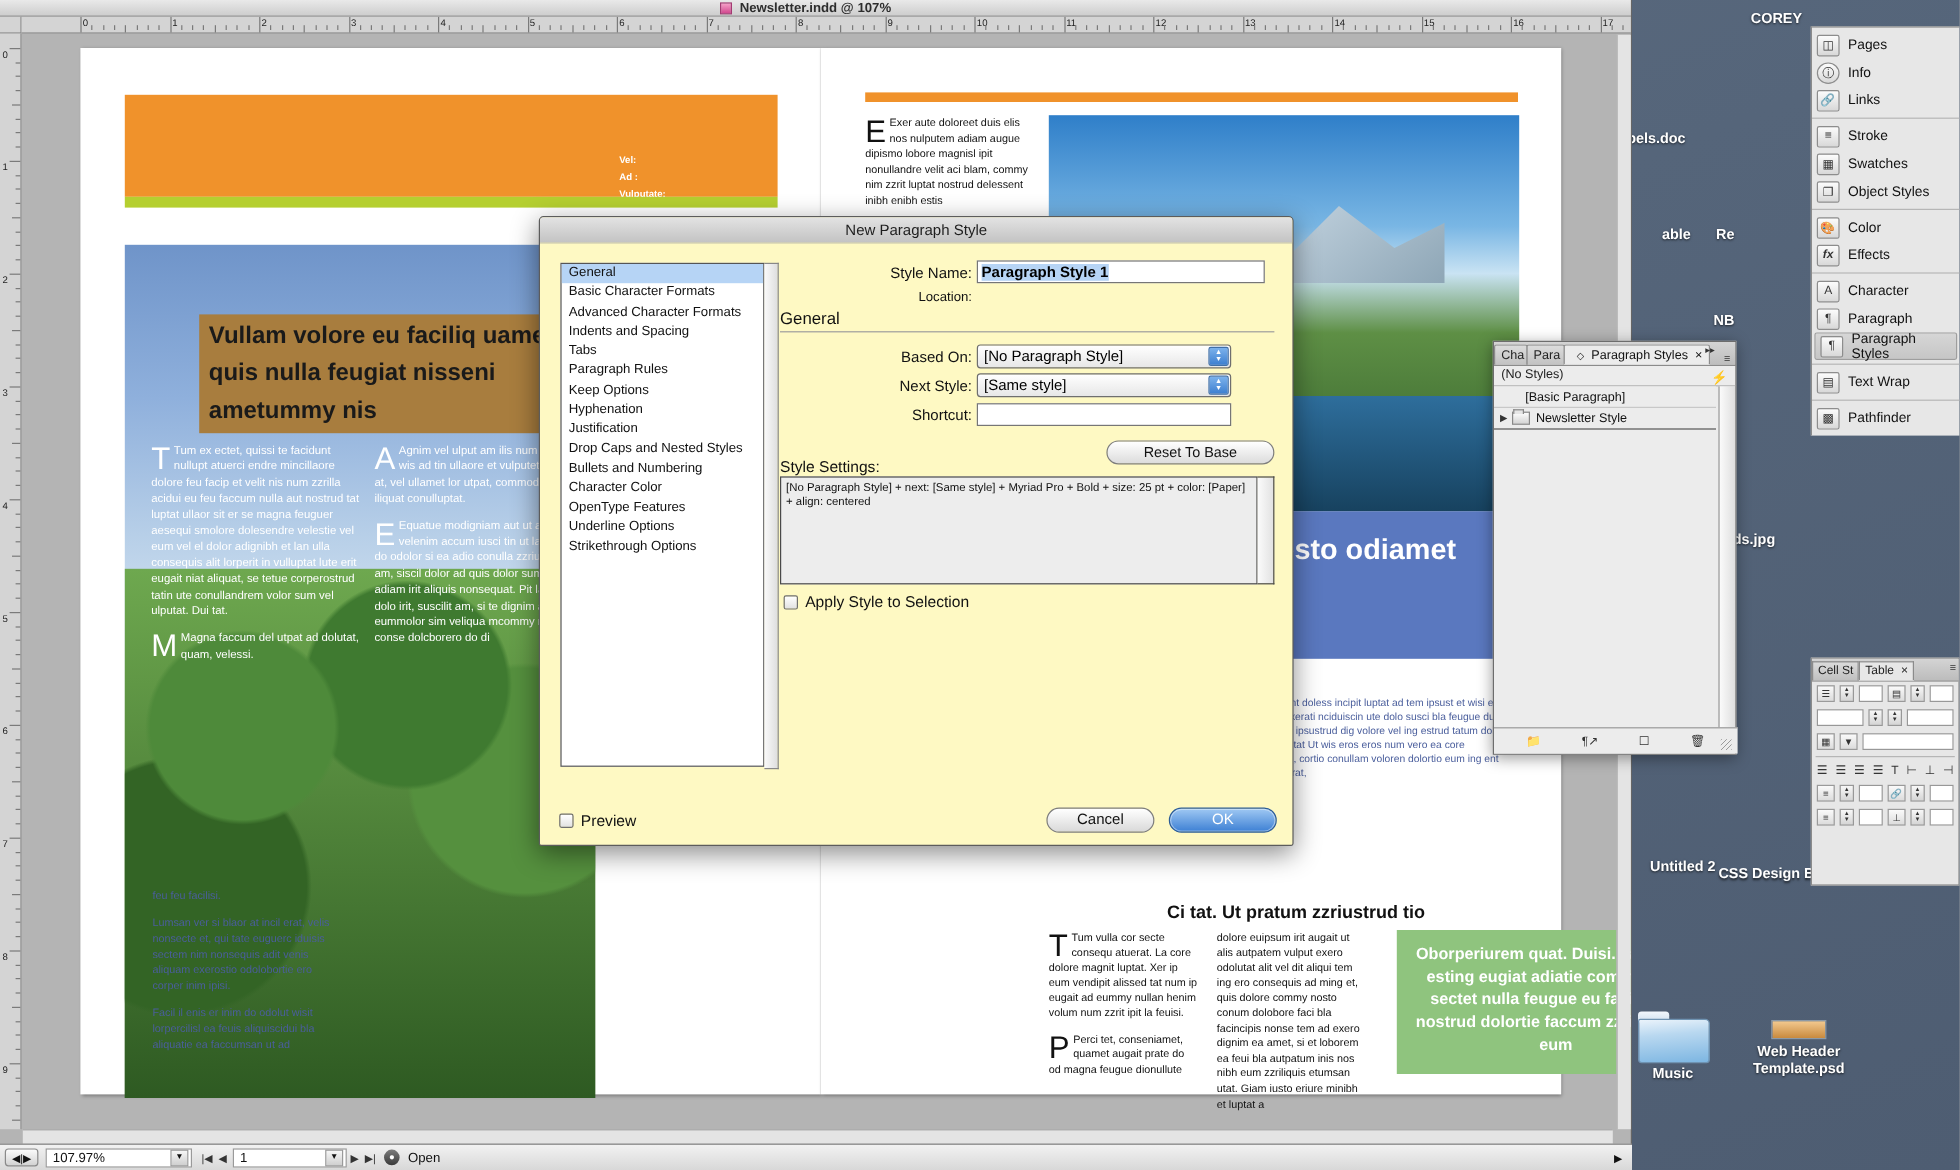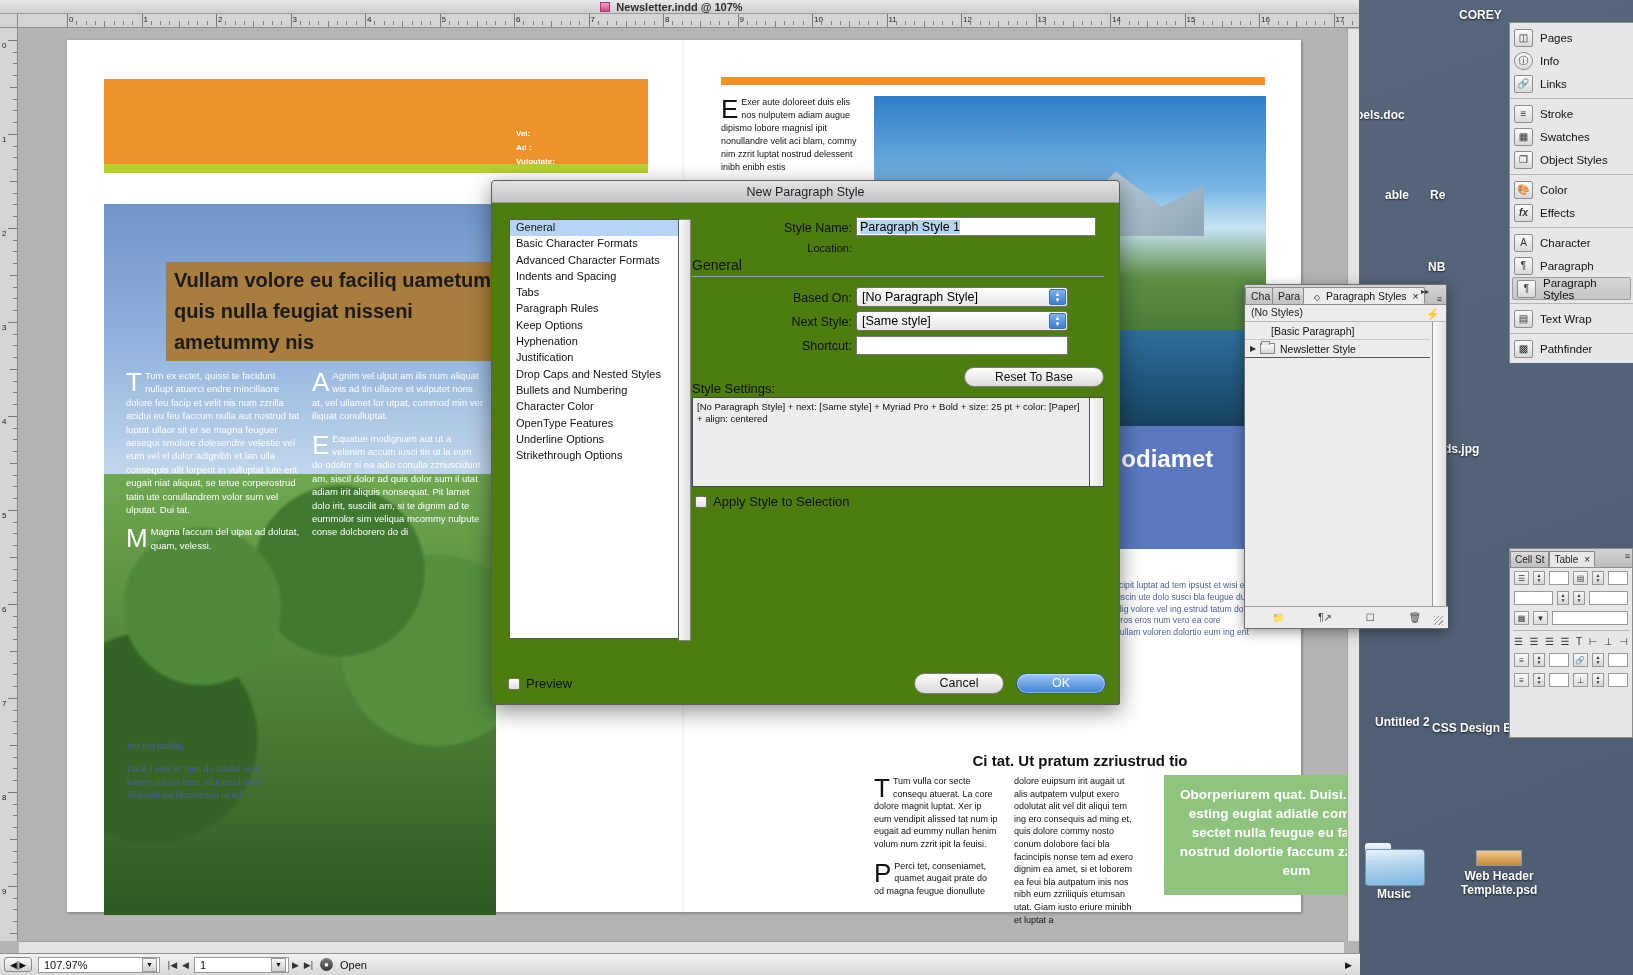--- a/index.html
+++ b/index.html
@@ -138,23 +138,22 @@
   #sb-open{margin-left:7px;}
   .arrow-r{margin-left:auto;margin-right:8px;font-size:9px;}
 
   
   #hscroll{position:absolute;left:19px;bottom:22px;width:1325px;height:12px;background:#e4e4e4;border-top:1px solid #a2a2a2;}
   #vscroll{position:absolute;right:0;top:29px;width:12px;bottom:34px;background:#e4e4e4;border-left:1px solid #a2a2a2;}
 
   
   #dialog{
     position:absolute;left:449px;top:180px;width:629px;height:525px;
-    background:#4d7c0f;border:1px solid #5c5c5c;border-radius:4px 4px 2px 2px;
+    background:#fef9c3;border:1px solid #5c5c5c;border-radius:4px 4px 2px 2px;
     box-shadow:0 6px 22px rgba(0,0,0,.45);
-    margin-left:42px;
   }
   #dlg-title{
     height:22px;background:linear-gradient(#e3e3e3,#c3c3c3);border-bottom:1px solid #9c9c9c;
     border-radius:3px 3px 0 0;text-align:center;line-height:22px;font-size:12.5px;color:#1e1e1e;font-weight:normal;
   }
   #dlg-list{
     position:absolute;left:17px;top:38px;width:170px;height:420px;background:#fff;
     border:1px solid #555;overflow:hidden;
   }
   #dlg-list-scroll{position:absolute;left:187px;top:38px;width:12px;height:422px;background:linear-gradient(90deg,#fafafa,#dedede);border:1px solid #888;border-left:none;}
@@ -535,20 +534,21 @@
           <p><span class="dropcap">M</span><span>Magna faccum del utpat ad dolutat, quam, velessi.</span></p>
         </div>
         <div class="lp-col" style="left:208px;top:165px;width:172px;">
           <p><span class="dropcap">A</span><span>Agnim vel ulput am ilis num aliquat wis ad tin ullaore et vulputet nons at, vel ullamet lor utpat, commod min ver iliquat conulluptat.</span></p>
           <p><span class="dropcap">E</span><span>Equatue modigniam aut ut a velenim accum iusci tin ut la eum do odolor si ea adio conulla zzriuscidunt am, siscil dolor ad quis dolor sum il utat adiam irit aliquis nonsequat. Pit lamet dolo irit, suscilit am, si te dignim ad te eummolor sim veliqua mcommy nulpute conse dolcborero do di</span></p>
         </div>
       </div>
 
       <div class="bl-col">
         <p style="margin-bottom:10px;">feu feu facilisi.</p>
+        <p style="margin-bottom:10px;">Lumsan ver si blaor at incil erat, velis nonsecte et, qui tate euguerc iduisis sectem nim nonsequis adit venis aliquam exerostio odolobortie ero corper inim ipisi.</p>
         <p>Facil il enis er inim do odolut wisit lorpercilisl ea feuis aliquiscidui bla aliquatie ea faccumsan ut ad</p>
       </div>
     </div>
 
     <div class="page" id="page-right">
       <div class="r-orangebar"></div>
       <div class="r-col1">
         <span class="dropcap" style="color:#111;">E</span><span>Exer aute doloreet duis elis nos nulputem adiam augue dipismo lobore magnisl ipit nonullandre velit aci blam, commy nim zzrit luptat nostrud delessent inibh enibh estis</span>
       </div>
       <div class="r-photo">
@@ -799,21 +799,21 @@
       <div class="dl-item">Drop Caps and Nested Styles</div>
       <div class="dl-item">Bullets and Numbering</div>
       <div class="dl-item">Character Color</div>
       <div class="dl-item">OpenType Features</div>
       <div class="dl-item">Underline Options</div>
       <div class="dl-item">Strikethrough Options</div>
     </div>
   <div id="dlg-list-scroll"></div>
 
   <div class="fld-label" style="left:200px;top:40px;width:160px;">Style Name:</div>
-  <div class="fld-input" style="left:364px;top:36px;width:240px;">
+  <div class="fld-input" style="left:364px;top:36px;width:240px;font-weight:bold;">
     <span class="sel-text">Paragraph Style 1</span>
   </div>
 
   <div class="fld-label" style="left:200px;top:61px;width:160px;font-size:11px;">Location:</div>
   <div style="position:absolute;left:366px;top:61px;font-size:11px;"></div>
 
   <div id="general-hdr">General</div>
   <div id="general-rule"></div>
 
   <div class="fld-label" style="left:200px;top:110px;width:160px;">Based On:</div>

